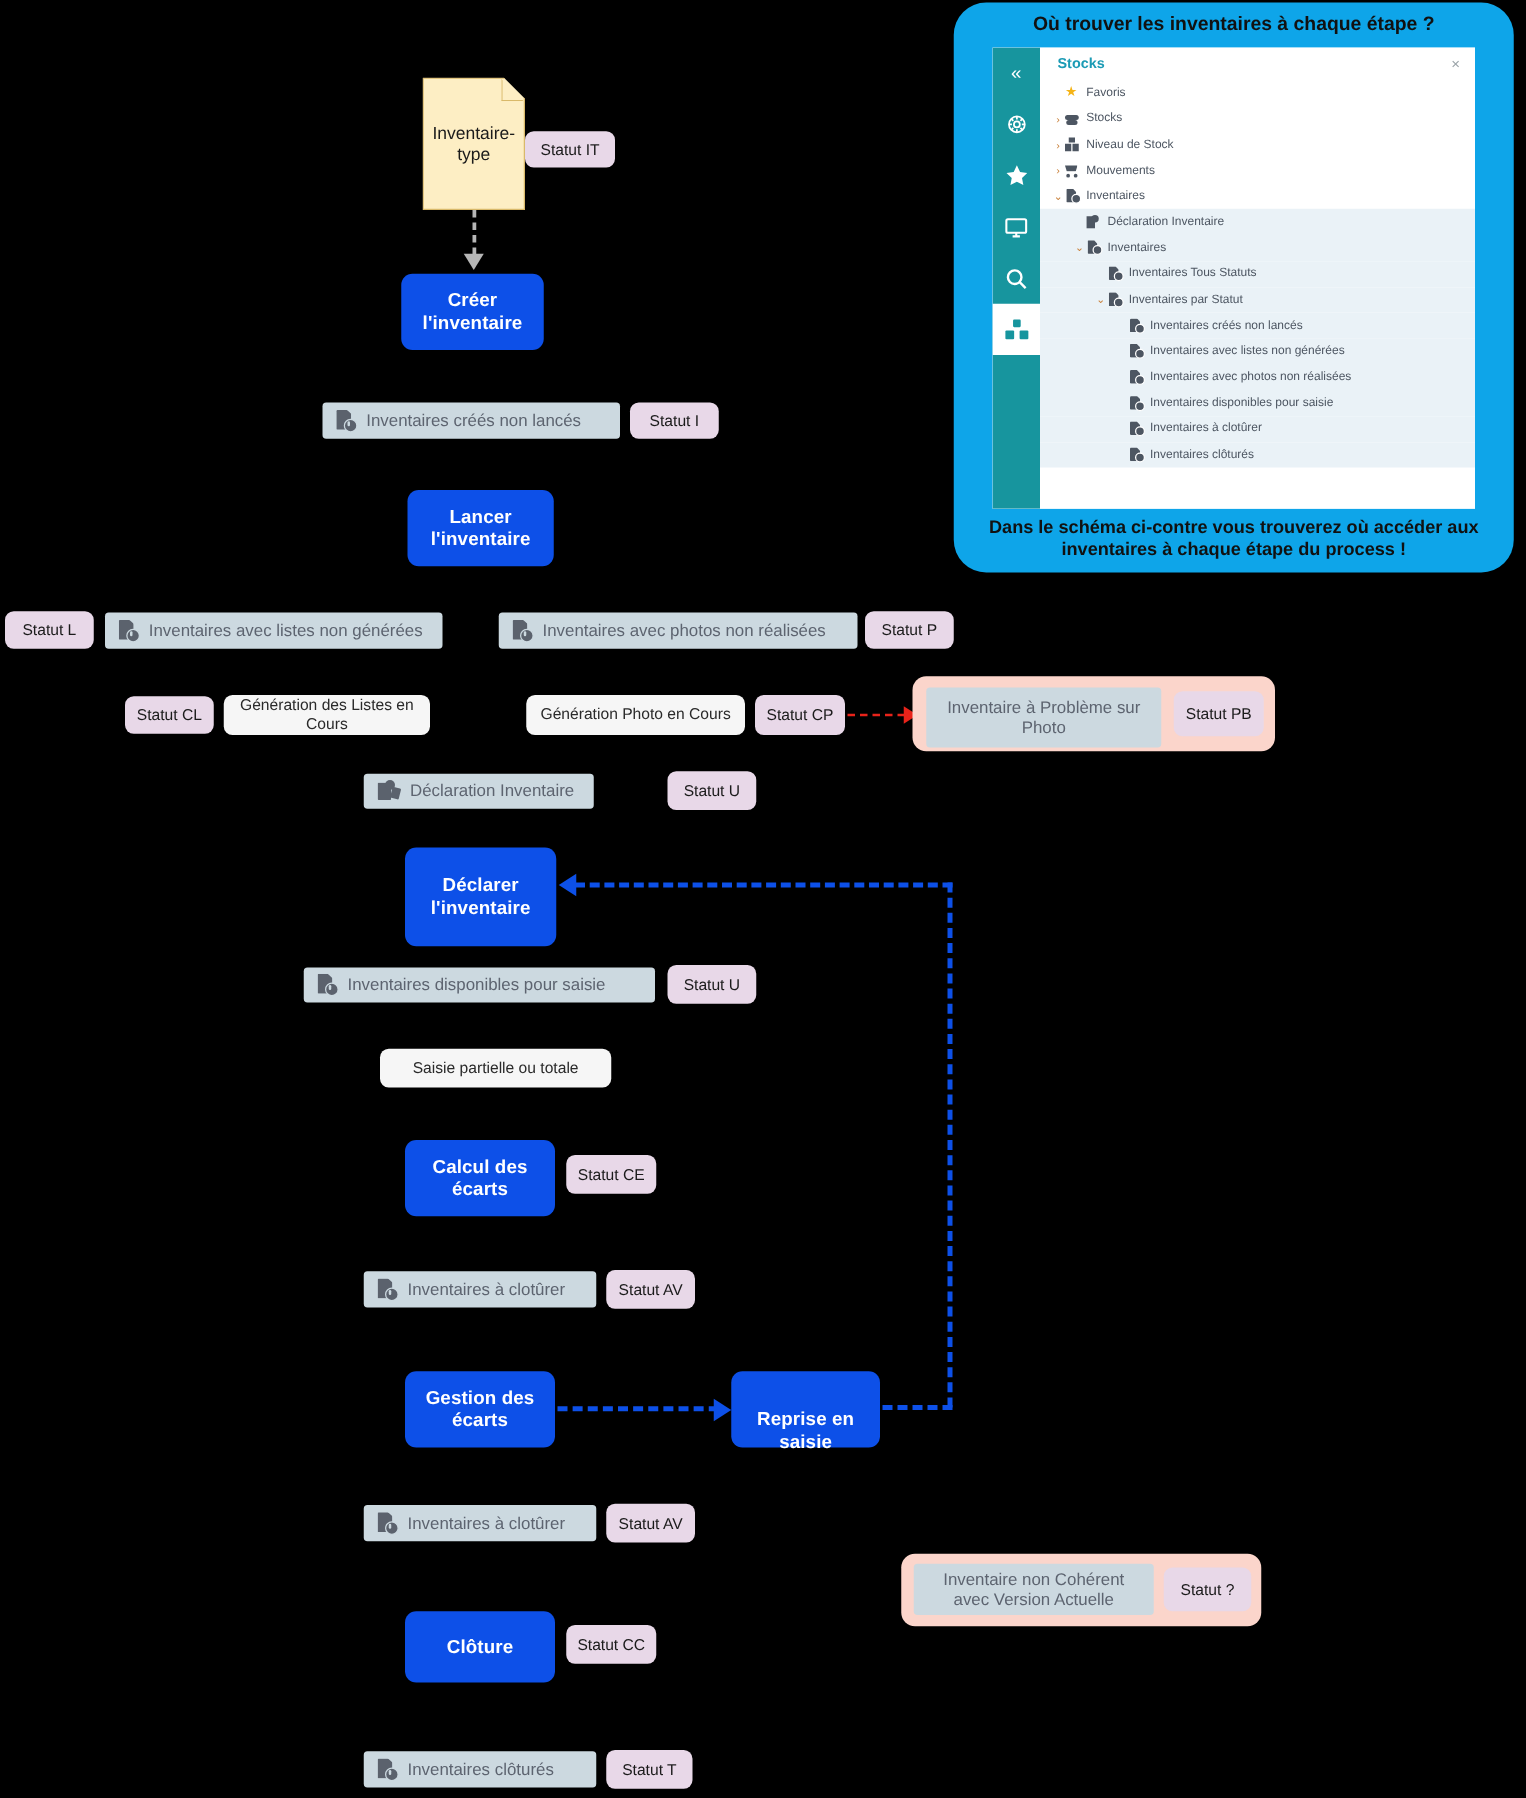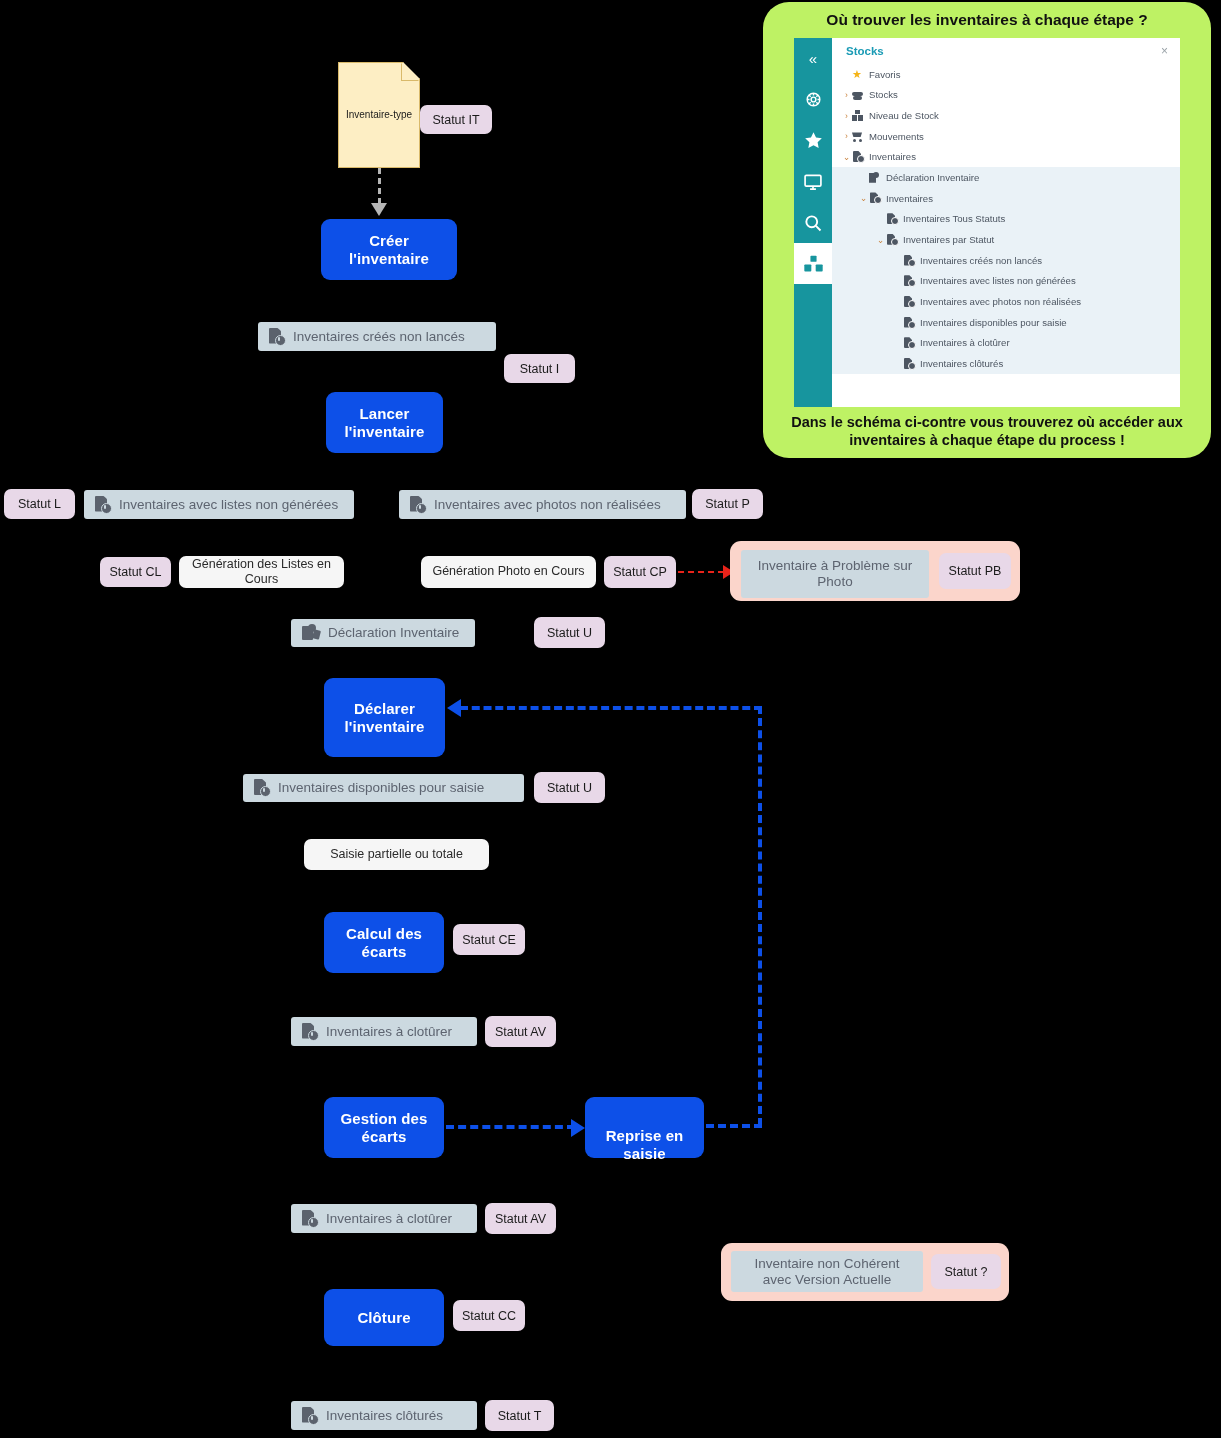--- a/index.html
+++ b/index.html
@@ -14,22 +14,22 @@
   
   .proc{
     background:#0d50e8;color:#ffffff;border-radius:9px;
     display:flex;align-items:center;justify-content:center;text-align:center;
     font-size:15px;font-weight:700;line-height:1.18;letter-spacing:.1px;
   }
 
   
   .note{
     background:#fdeec4;border:1.4px solid #d9b96a;
-    display:flex;align-items:center;justify-content:center;
-    font-size:10px;color:#1b1b1b;line-height:1.25;
+    display:flex;align-items:center;justify-content:center;text-align:center;
+    font-size:14px;color:#1b1b1b;line-height:1.25;
     clip-path:polygon(0 0, calc(100% - 17px) 0, 100% 17px, 100% 100%, 0 100%);
   }
   .note-fold{
     position:absolute;right:0;top:0;width:17px;height:17px;
     background:#fdeec4;border-left:1.4px solid #d9b96a;border-bottom:1.4px solid #d9b96a;
     clip-path:polygon(0 0, 100% 100%, 0 100%);
   }
 
   
   .menupill{
@@ -97,21 +97,21 @@
     border-bottom:9px solid transparent;border-left:14px solid #0d50e8;
   }
   .dash-red-h{position:absolute;height:0;border-top:2.5px dashed #e8231a;}
   .arrow-red-right{
     position:absolute;width:0;height:0;border-top:7px solid transparent;
     border-bottom:7px solid transparent;border-left:11px solid #e8231a;
   }
 
   
   .panel{
-    position:absolute;background:#bef264;border-radius:26px;
+    position:absolute;background:#0ea5e9;border-radius:26px;
   }
   .panel-title{
     position:absolute;left:0;right:0;top:9px;text-align:center;
     font-size:15.5px;font-weight:700;color:#111;
   }
   .panel-foot{
     position:absolute;left:10px;right:10px;bottom:8px;text-align:center;
     font-size:14.5px;font-weight:700;color:#111;line-height:1.28;
   }
   .app{position:absolute;background:#ffffff;overflow:hidden;display:flex;}
@@ -161,33 +161,33 @@
     <span>Inventaire-type</span>
     <span class="note-fold"></span>
   </div>
   <div class="abs stat" style="left:420px;top:105px;width:72px;height:29px;">
     <span>Statut IT</span>
   </div>
 
   <div class="vline-grey" style="left:378px;top:168px;height:36px;"></div>
   <div class="arrowhead-grey" style="left:371px;top:203px;"></div>
 
-  <div class="abs proc" style="left:321px;top:219px;width:136px;height:61px;">
+  <div class="abs proc" style="left:321px;top:219px;width:114px;height:61px;">
     <span style="white-space:pre-line;">Créer
 l'inventaire</span>
   </div>
 
   <div class="abs menupill" style="left:258px;top:322px;width:238px;height:29px;">
     <span class="docico">
       <i class="pg"></i>
         <i class="bdg"></i>
     </span>
     <span class="lbl">Inventaires créés non lancés</span>
   </div>
-  <div class="abs stat" style="left:504px;top:322px;width:71px;height:29px;margin-top:32px;">
+  <div class="abs stat" style="left:504px;top:322px;width:71px;height:29px;">
     <span>Statut I</span>
   </div>
 
   <div class="abs proc" style="left:326px;top:392px;width:117px;height:61px;">
     <span style="white-space:pre-line;">Lancer
 l'inventaire</span>
   </div>
 
   <div class="abs stat" style="left:4px;top:489px;width:71px;height:30px;">
     <span>Statut L</span>

